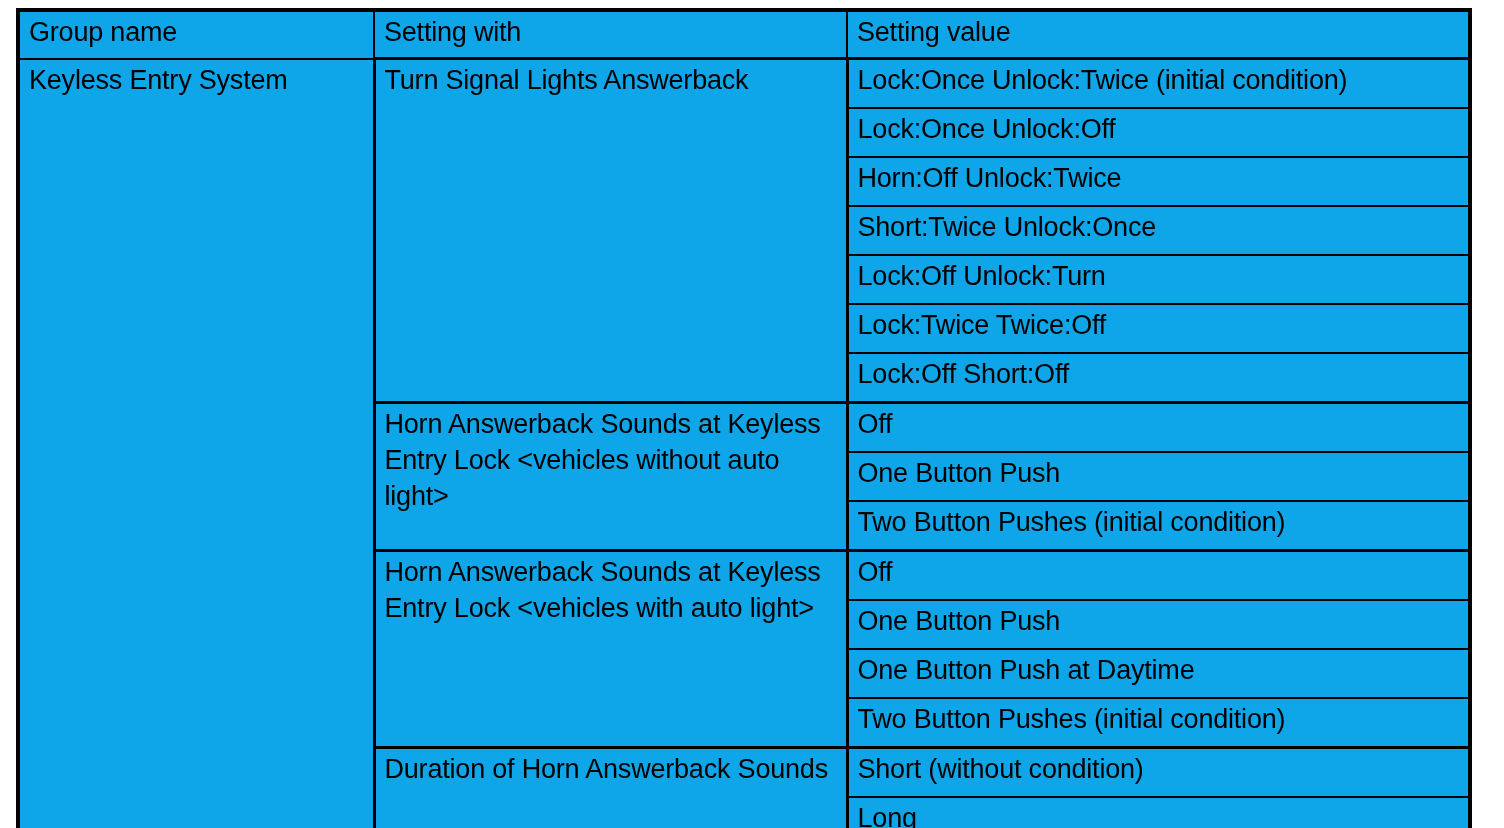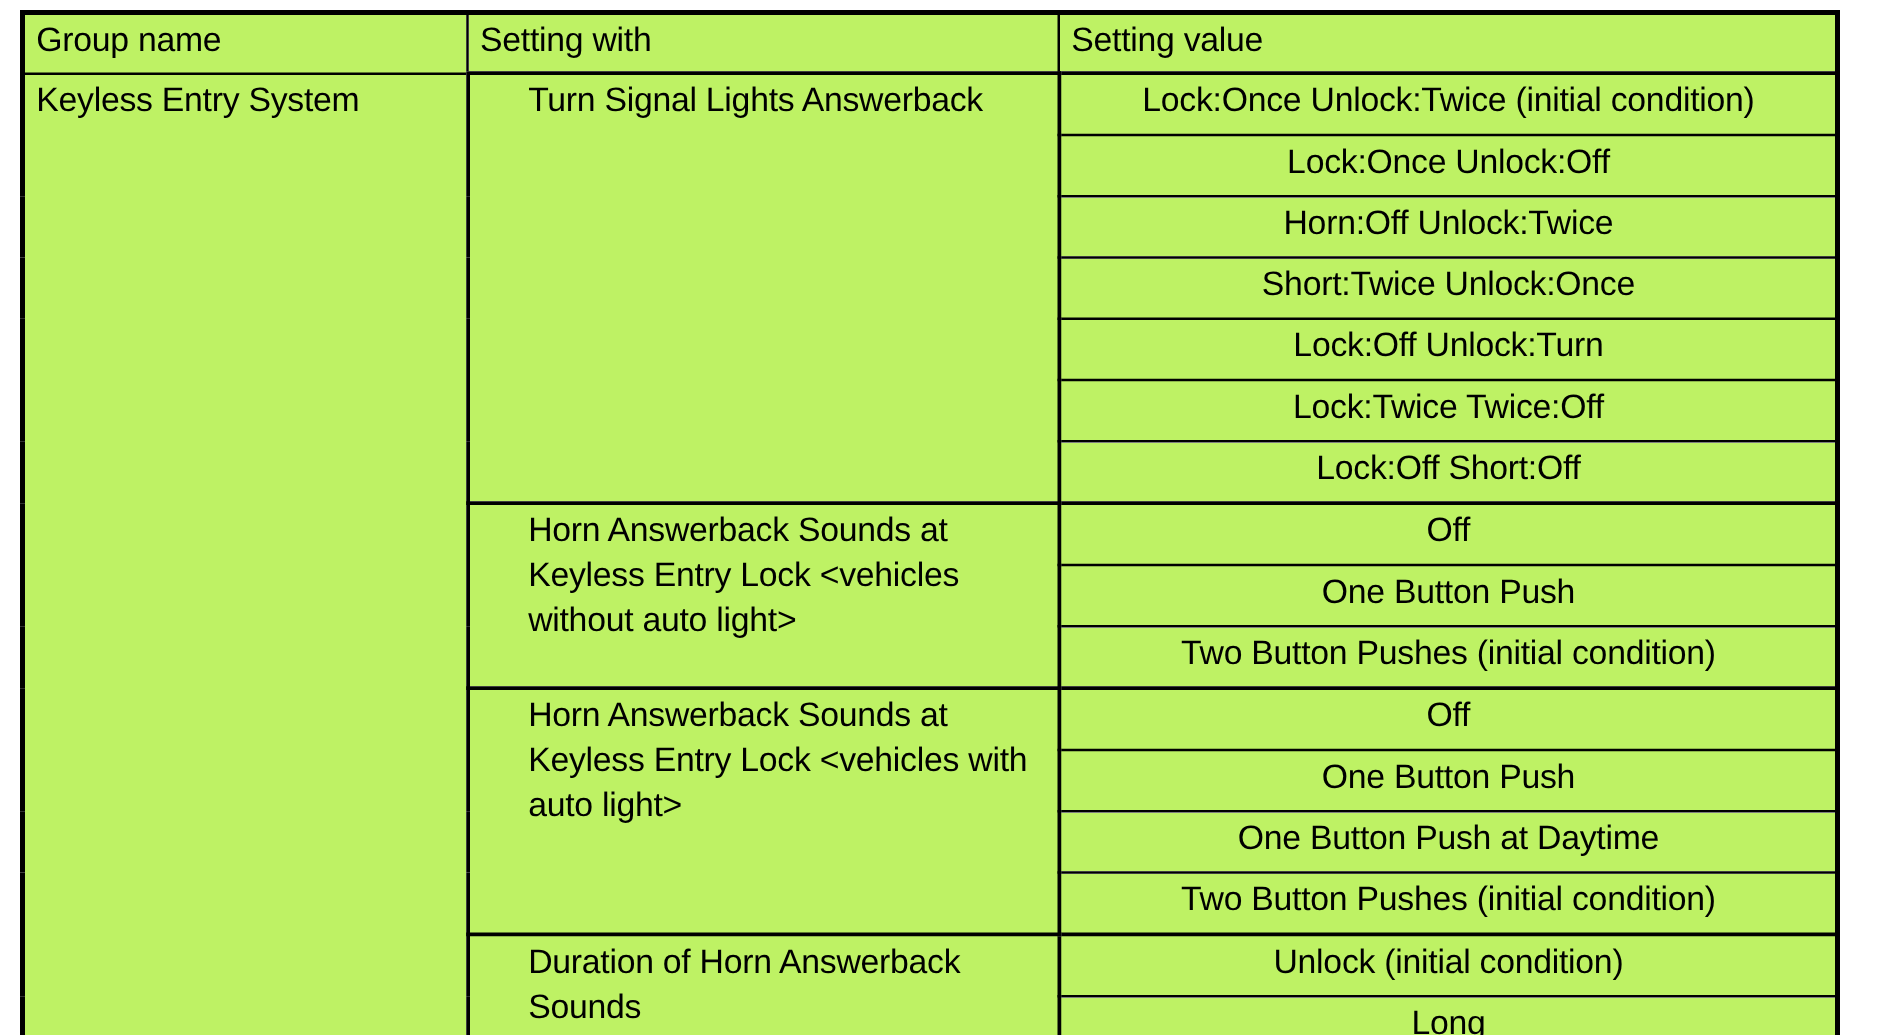--- a/index.html
+++ b/index.html
@@ -40,21 +40,21 @@
   .settings-table td,
   .settings-table th {
     border: 2px solid #000000;
     padding: 2px 8px 2px 9px;
     vertical-align: top;
     text-align: left;
     font-weight: normal;
     font-size: 27px;
     line-height: 36px;
     letter-spacing: -0.2px;
-    background: #bef264;
+    background: #0ea5e9;
     overflow: hidden;
   }
 
   
   .col-group  { width: 356px; }
   .col-item   { width: 473px; }
   .col-value  { width: 623px; }
 
   thead th {
     font-weight: bold;
@@ -74,31 +74,29 @@
 
   
   td.item-cell {
     border-right: 3px solid #000000;
     border-top: 3px solid #000000;
     border-bottom: 3px solid #000000;
   }
 
   td.value-cell {
     height: 43px;
-    text-align: center;
   }
 
   
   tr.block-start td.value-cell {
     border-top: 3px solid #000000;
   }
 
   .item-text {
     display: block;
-    margin-left: 38px;
   }
 </style>
 </head>
 <body>
 
 <div class="page">
 
   <table class="settings-table">
     <colgroup>
       <col class="col-group">
@@ -162,21 +160,21 @@
         <tr>
           <td class="value-cell">One Button Push at Daytime</td>
         </tr>
         <tr>
           <td class="value-cell">Two Button Pushes (initial condition)</td>
         </tr>
         <tr class="block-start">
           <td class="item-cell" rowspan="2">
             <span class="item-text">Duration of Horn Answerback Sounds</span>
           </td>
-          <td class="value-cell">Unlock (initial condition)</td>
+          <td class="value-cell">Short (without condition)</td>
         </tr>
         <tr>
           <td class="value-cell">Long</td>
         </tr>
       </tbody>
   </table>
 
 </div>
 
 </body></html>

